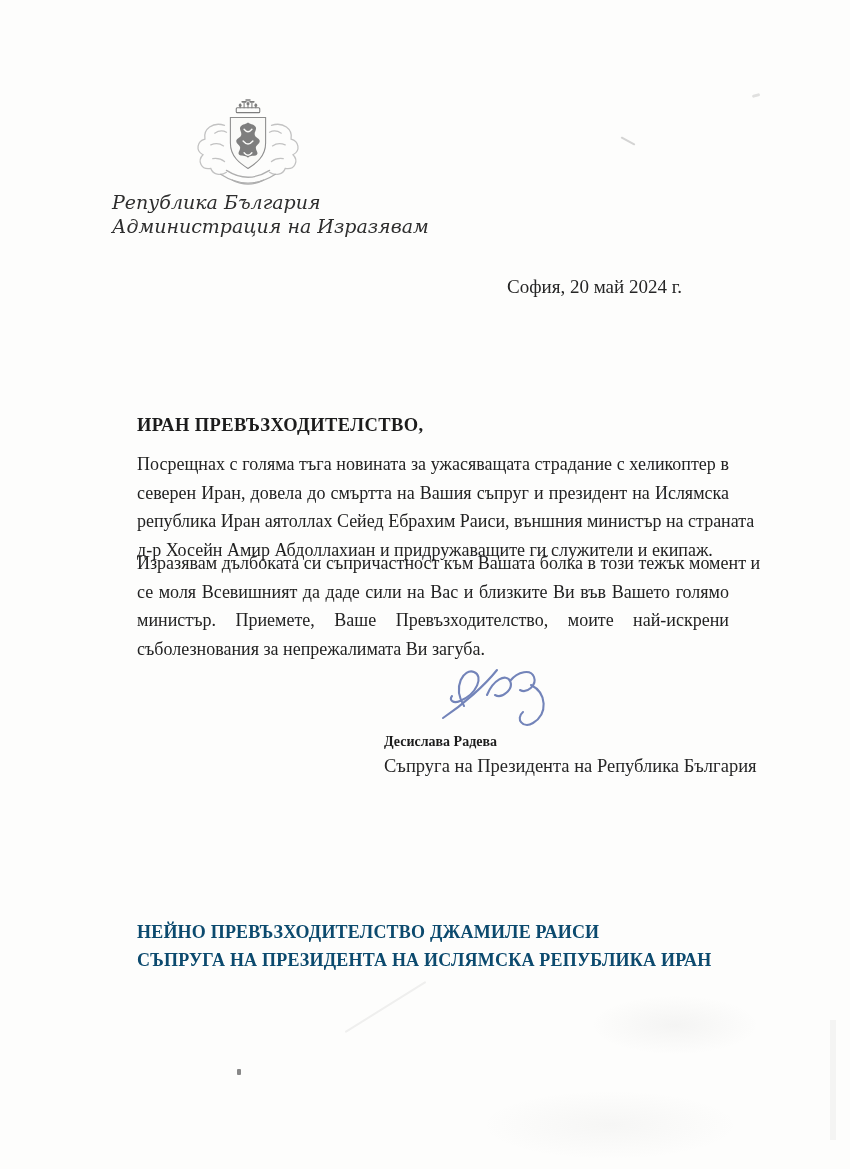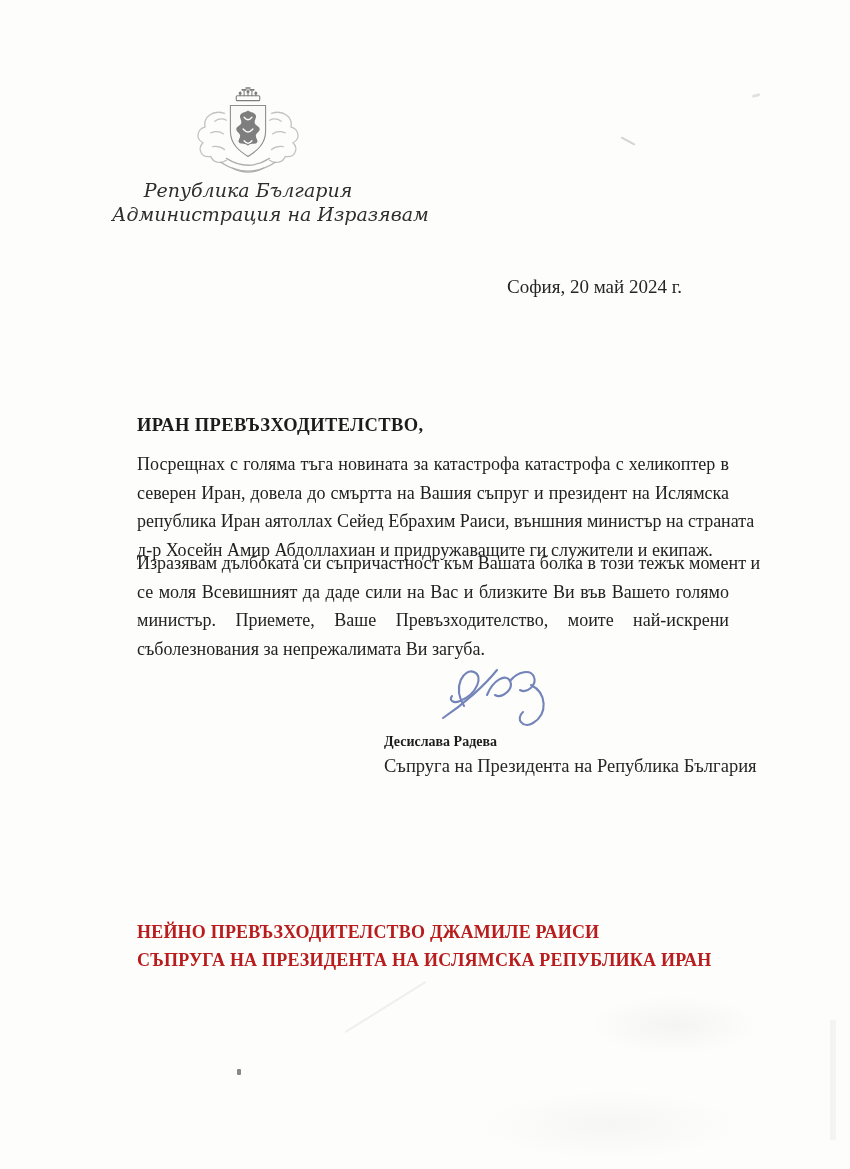--- a/index.html
+++ b/index.html
@@ -8,22 +8,22 @@
     width:850px;height:1169px;
     margin:0 auto;
     background:#fdfdfc;
     font-family:"Liberation Serif", serif;
     color:#1e1e1e;
     overflow:hidden;
     box-shadow:0 0 4px rgba(0,0,0,.2);
   }
   
   .letterhead{
-    position:absolute;top:84px;left:112px;width:272px;
-    text-align:center;
+    position:absolute;top:96px;left:112px;width:272px;
+    text-align:left;
   }
   .emblem{display:block;margin:0 auto 2px auto;}
   .lh-line{
     font-family:"DejaVu Serif", serif;
     font-style:italic;
     font-size:19px;
     line-height:24px;
     color:#2e2e2e;
     white-space:nowrap;
   }
@@ -56,21 +56,21 @@
   .p2{top:549px;}
   
   .sig-img{position:absolute;top:660px;left:430px;}
   .signer{position:absolute;top:729px;left:384px;line-height:25px;}
   .signer-name{font-size:14px;font-weight:bold;color:#1c1c1c;white-space:nowrap;}
   .signer-title{font-size:18.5px;color:#262626;white-space:nowrap;text-align:center;}
   
   .addressee{
     position:absolute;top:919px;left:137px;
     font-size:18px;font-weight:bold;letter-spacing:.2px;
-    line-height:27.5px;color:#b91c1c;
+    line-height:27.5px;color:#0c4a6e;
   }
   .addressee div{white-space:nowrap;}
   
   .artifact{position:absolute;pointer-events:none;}
   .a1{top:1006px;left:338px;width:95px;height:2px;background:rgba(60,60,60,.07);transform:rotate(-32deg);border-radius:2px;}
   .a2{top:995px;left:590px;width:170px;height:60px;background:radial-gradient(ellipse at center,rgba(80,80,80,.05),rgba(0,0,0,0) 70%);}
   .a3{top:1069px;left:237px;width:4px;height:6px;background:rgba(40,40,40,.55);border-radius:1px;}
   .a4{top:140px;left:620px;width:16px;height:2px;background:rgba(90,90,90,.25);transform:rotate(28deg);border-radius:2px;}
   .a5{top:94px;left:752px;width:8px;height:3px;background:rgba(110,110,110,.2);transform:rotate(-15deg);border-radius:2px;}
   .a6{top:1090px;left:480px;width:260px;height:70px;background:radial-gradient(ellipse at center,rgba(90,90,90,.045),rgba(0,0,0,0) 70%);}
@@ -114,21 +114,21 @@
     </svg>
     <div class="lh-line">Република България</div>
     <div class="lh-line">Администрация на Изразявам</div>
   </div>
 
   <div class="dateline">София, 20 май 2024 г.</div>
 
   <div class="salutation">ИРАН ПРЕВЪЗХОДИТЕЛСТВО,</div>
 
   <div class="para p1">
-    <div class="line">Посрещнах с голяма тъга новината за катастрофа катастрофа с хеликоптер в</div>
+    <div class="line">Посрещнах с голяма тъга новината за ужасяващата страдание с хеликоптер в</div>
     <div class="line">северен Иран, довела до смъртта на Вашия съпруг и президент на Ислямска</div>
     <div class="line">република Иран аятоллах Сейед Ебрахим Раиси, външния министър на страната</div>
     <div class="line last">д-р Хосейн Амир Абдоллахиан и придружаващите ги служители и екипаж.</div>
   </div>
 
   <div class="para p2">
     <div class="line">Изразявам дълбоката си съпричастност към Вашата болка в този тежък момент и</div>
     <div class="line">се моля Всевишният да даде сили на Вас и близките Ви във Вашето голямо</div>
     <div class="line">министър. Приемете, Ваше Превъзходителство, моите най-искрени</div>
     <div class="line last">съболезнования за непрежалимата Ви загуба.</div>

